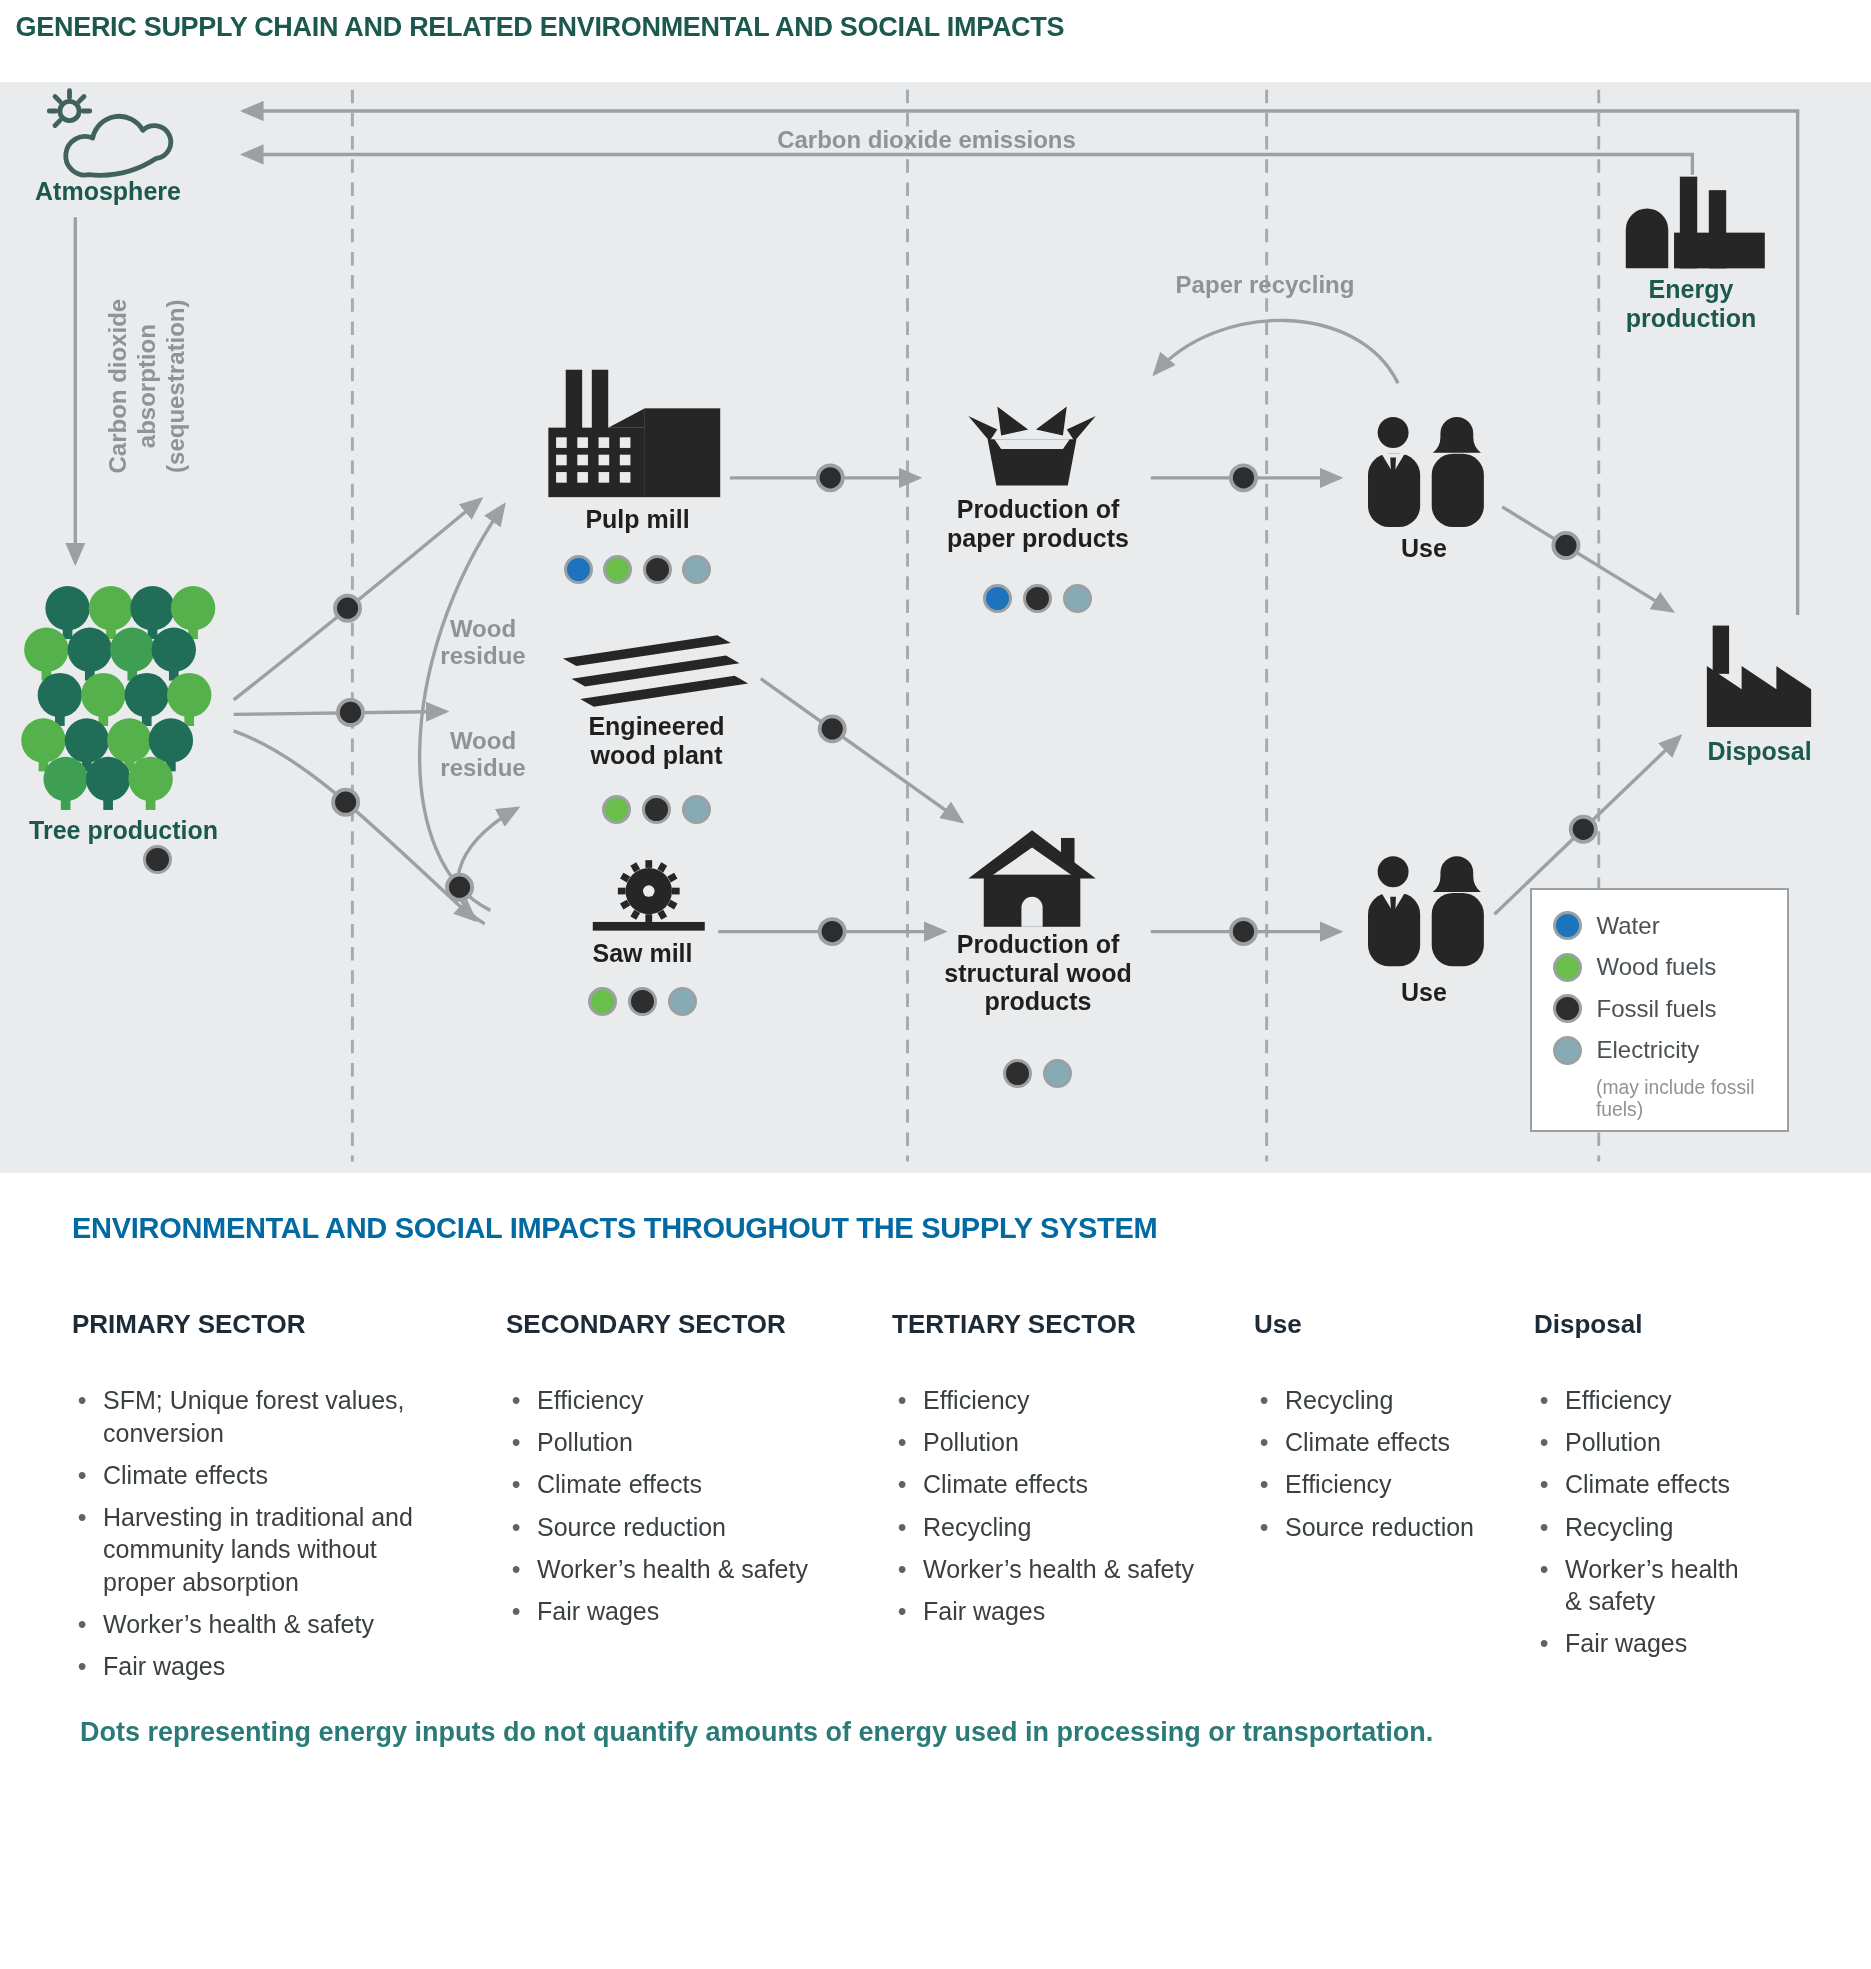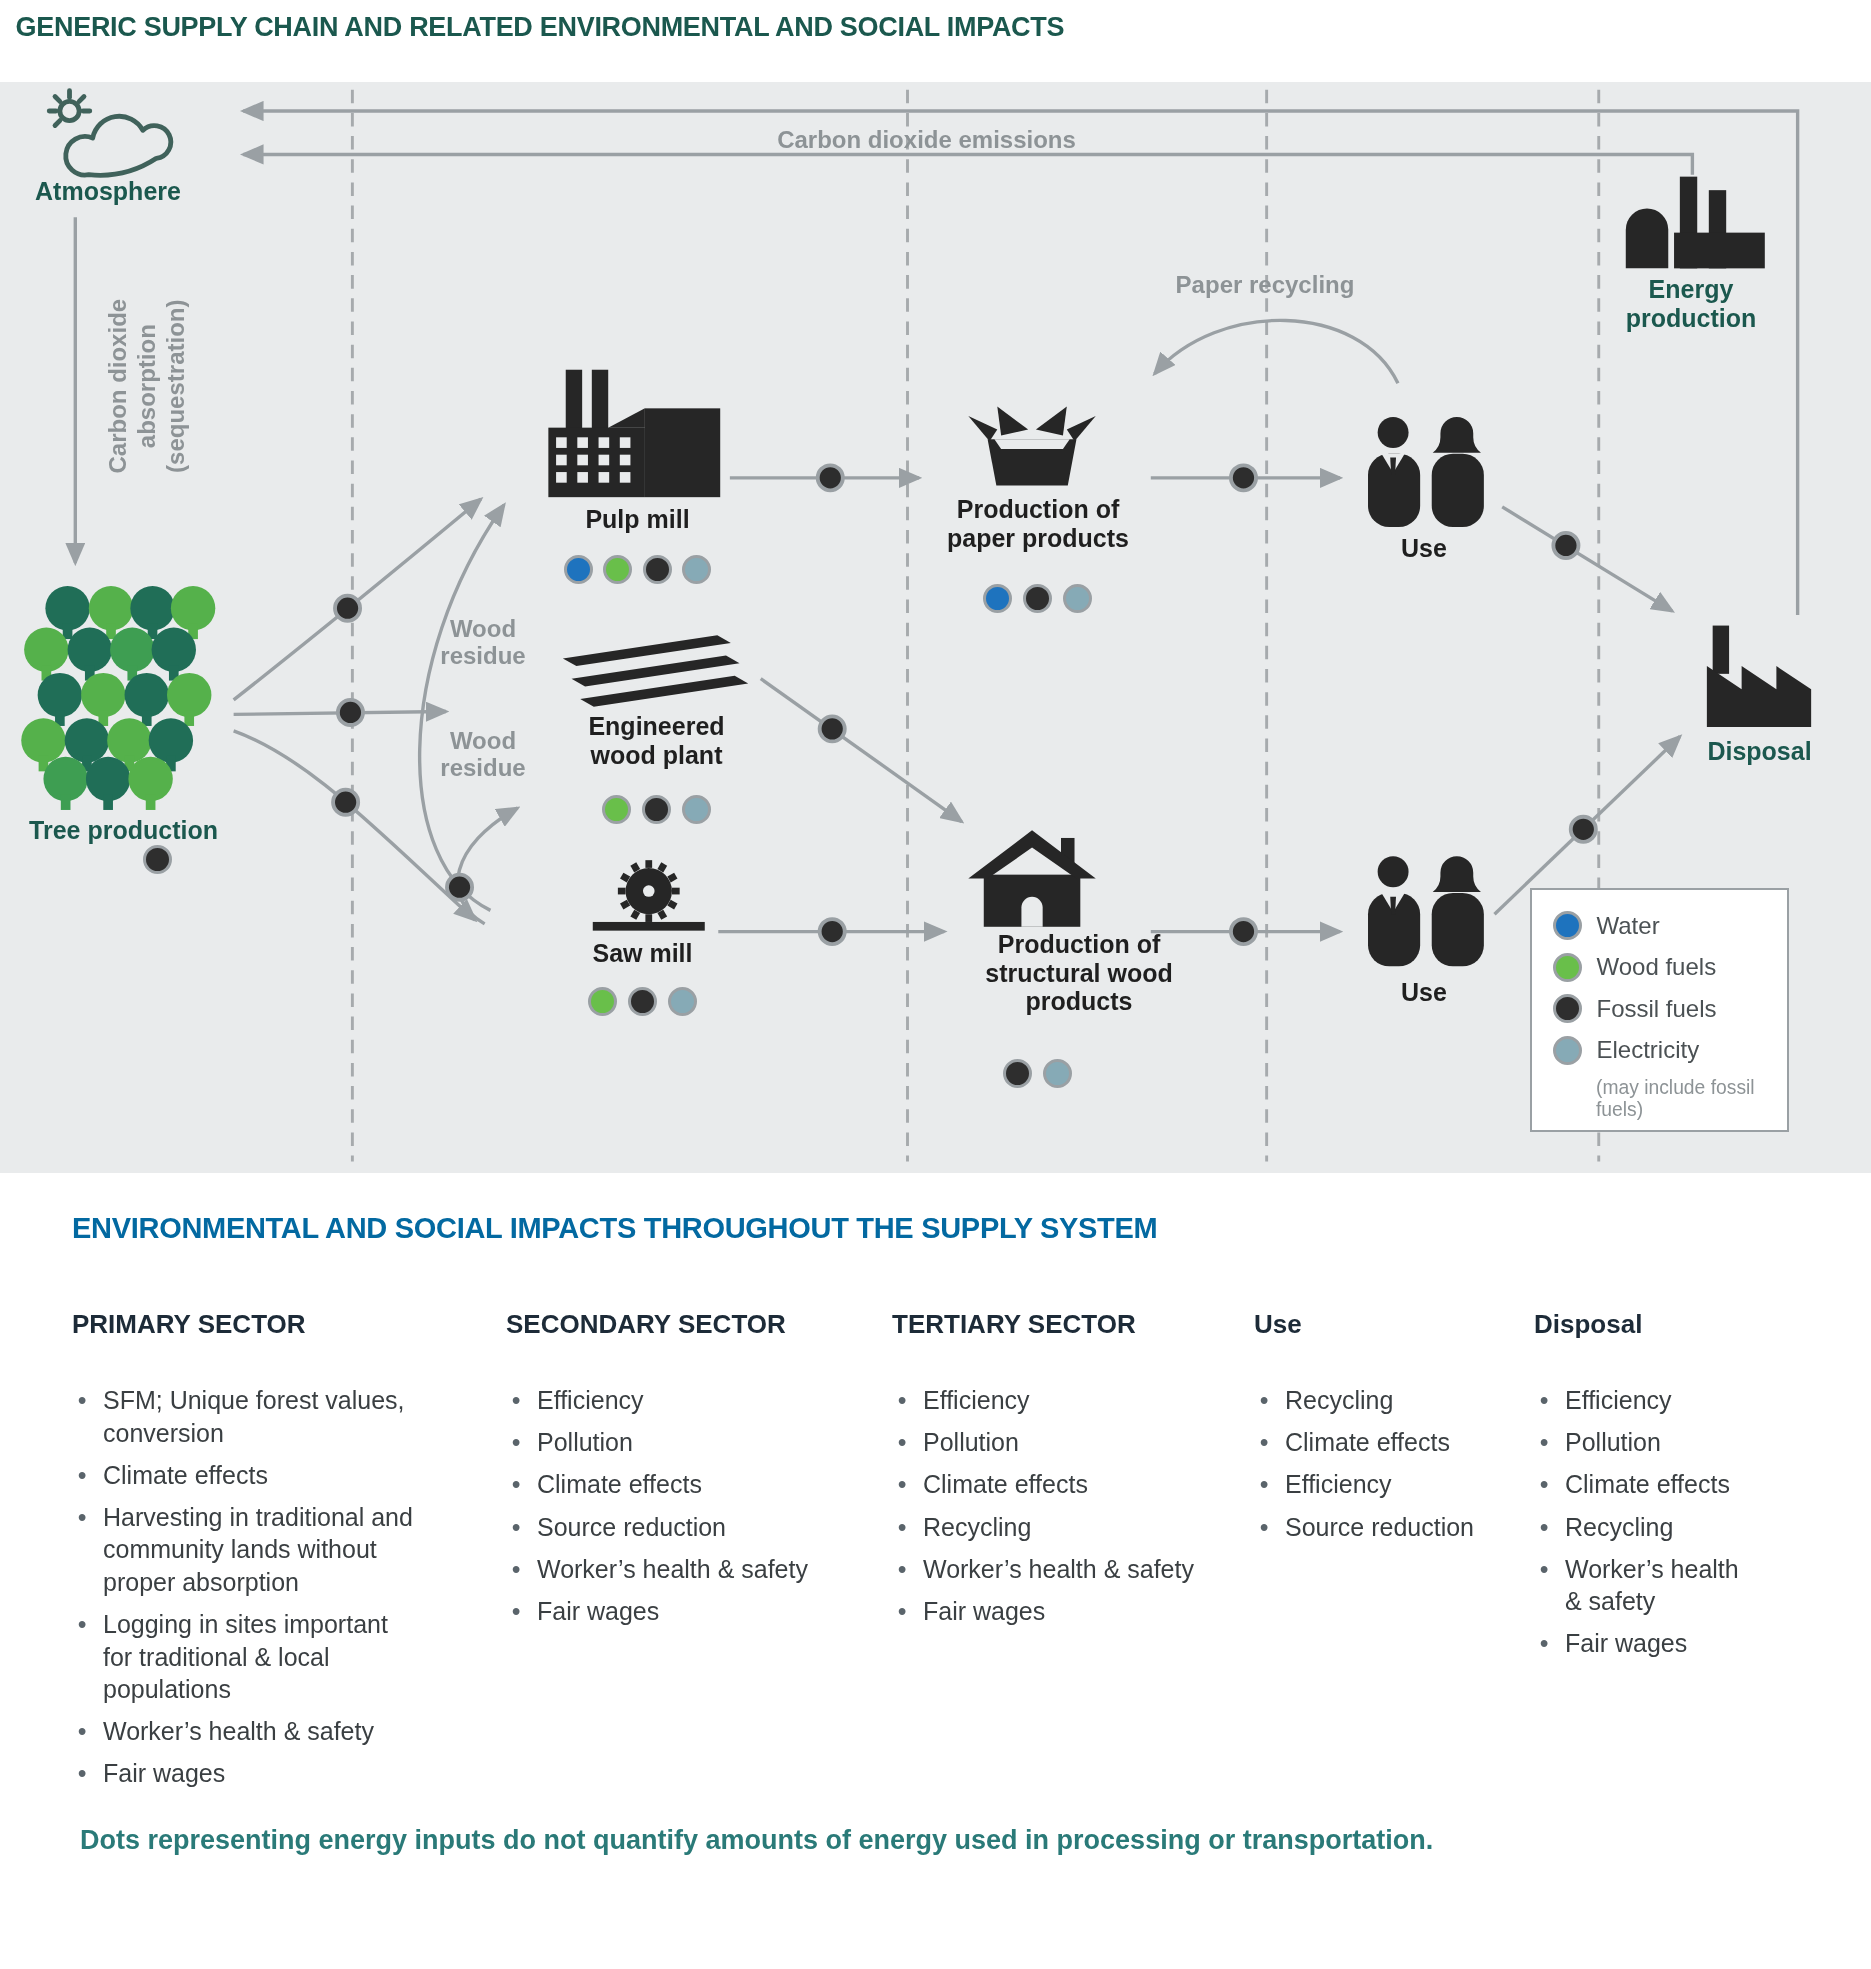--- a/index.html
+++ b/index.html
@@ -234,21 +234,21 @@
       <path d="M0,115 V52 L36,76 V52 L72,76 V52 L108,76 V115 Z"></path>
     </g>
   </svg>
 
   <div class="lbl teal" style="left:21px;top:95px;width:174px">Atmosphere</div>
   <div class="lbl teal" style="left:27px;top:734px;width:193px">Tree production</div>
   <div class="lbl" style="left:541px;top:423px;width:193px">Pulp mill</div>
   <div class="lbl" style="left:555px;top:630px;width:203px">Engineered wood plant</div>
   <div class="lbl" style="left:546px;top:857px;width:193px">Saw mill</div>
   <div class="lbl" style="left:932px;top:413px;width:212px">Production of paper products</div>
-  <div class="lbl" style="left:968px;top:848px;width:222px">Production of structural wood products</div>
+  <div class="lbl" style="left:927px;top:848px;width:222px">Production of structural wood products</div>
   <div class="lbl" style="left:1366px;top:452px;width:116px">Use</div>
   <div class="lbl" style="left:1366px;top:896px;width:116px">Use</div>
   <div class="lbl teal" style="left:1614px;top:193px;width:154px">Energy production</div>
   <div class="lbl teal" style="left:1692px;top:655px;width:135px">Disposal</div>
 
   <div class="lbl gray" style="left:714px;top:44px;width:425px">Carbon dioxide emissions</div>
   <div class="lbl gray rot" style="left:1.9px;top:261px;width:290px">Carbon dioxide
 absorption
 (sequestration)</div>
   <div class="lbl gray" style="left:1149px;top:189px;width:232px">Paper recycling</div>
@@ -307,21 +307,20 @@
 
 <section class="impacts">
   <h2>ENVIRONMENTAL AND SOCIAL IMPACTS THROUGHOUT THE SUPPLY SYSTEM</h2>
   <div id="impact-columns" class="impact-columns">
       <div class="impact-col">
         <h3 class="impact-header">PRIMARY SECTOR</h3>
         <ul class="impact-list">
           <li>SFM; Unique forest values, conversion</li>
           <li>Climate effects</li>
           <li>Harvesting in traditional and community lands without proper absorption</li>
-          <li>Logging in sites important for traditional &amp; local populations</li>
           <li>Worker’s health &amp; safety</li>
           <li>Fair wages</li>
         </ul>
       </div>
       <div class="impact-col">
         <h3 class="impact-header">SECONDARY SECTOR</h3>
         <ul class="impact-list">
           <li>Efficiency</li>
           <li>Pollution</li>
           <li>Climate effects</li>

